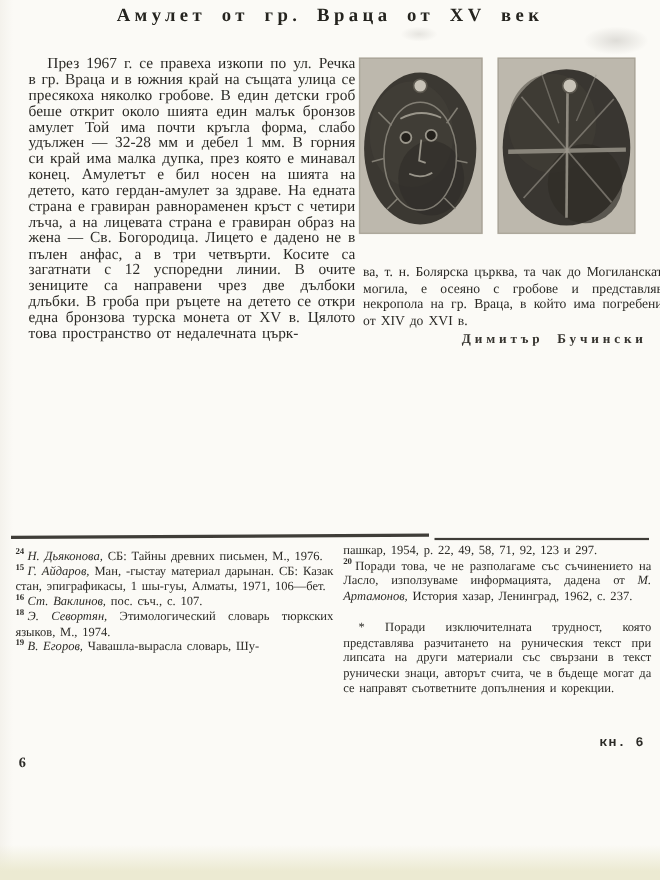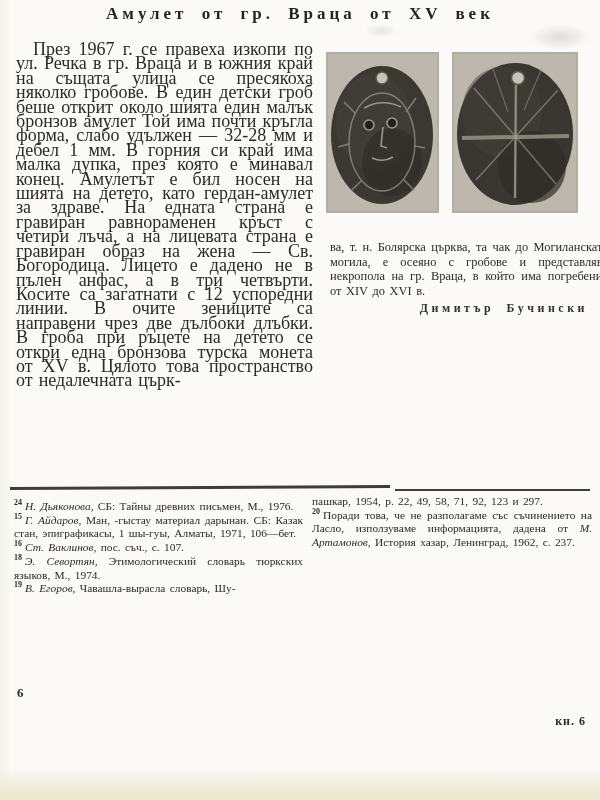--- a/index.html
+++ b/index.html
@@ -25,22 +25,22 @@
   }
   .title {
     position:absolute; left:0; top:4px; width:100%;
     margin:0; text-align:center;
     font-size:17px; font-weight:bold;
     letter-spacing:4px; word-spacing:6px;
     color:#25241f;
   }
   .body-left {
     position:absolute; left:14px; top:40px; width:297px;
-    margin:2px;
-    font-size:18px; line-height:14.4px;
+    margin:12px;
+    font-size:14px; line-height:14.4px;
     text-align:justify; text-indent:17px;
     word-spacing:1.5px;
   }
   .figures {
     position:absolute; left:326px; top:52px; height:161px;
     display:flex; gap:13px;
   }
   .photo { position:relative; display:block; }
   .body-right {
     position:absolute; left:314px; top:224px; width:278px;
@@ -79,22 +79,22 @@
     vertical-align:super; line-height:0; margin-right:3px;
   }
   .fn .auth { font-style:italic; }
   .gap-above { margin-top:15px; }
   .starred { margin-top:15px; text-indent:14px; }
   .pageno {
     position:absolute; left:17px; top:685px;
     font-size:13px; font-weight:bold;
   }
   .issue {
-    position:absolute; right:14px; top:714px;
-    font-size:12px; font-weight:bold; letter-spacing:1px;
+    position:absolute; right:14px; top:668px;
+    font-size:12px; font-weight:bold; letter-spacing:1px;font-family:Liberation Mono, monospace;
   }
 </style>
 </head>
 <body>
 
 <div class="page">
 
   <div class="smudge"></div>
   <div class="smudge2"></div>
 
@@ -160,18 +160,19 @@
     <p class="fn"><sup>24</sup><span class="auth">Н. Дьяконова,</span><span> СБ: Тайны древних письмен, М., 1976.</span></p>
     <p class="fn"><sup>15</sup><span class="auth">Г. Айдаров,</span><span> Ман, -гыстау материал дарынан. СБ: Казак стан, эпиграфикасы, 1 шы-гуы, Алматы, 1971, 106—бет.</span></p>
     <p class="fn"><sup>16</sup><span class="auth">Ст. Ваклинов,</span><span> пос. съч., с. 107.</span></p>
     <p class="fn"><sup>18</sup><span class="auth">Э. Севортян,</span><span> Этимологический словарь тюркских языков, М., 1974.</span></p>
     <p class="fn"><sup>19</sup><span class="auth">В. Егоров,</span><span> Чавашла-вырасла словарь, Шу-</span></p>
   </div>
 
   <div class="fn-right">
     <p class="fn">пашкар, 1954, p. 22, 49, 58, 71, 92, 123 и 297.</p>
     <p class="fn"><sup>20</sup><span>Поради това, че не разполагаме със съчинението на Ласло, използуваме информацията, дадена от </span><span class="auth">М. Артамонов,</span><span> История хазар, Ленинград, 1962, с. 237.</span></p>
+    <p class="fn starred">* Поради изключителната трудност, която представлява разчитането на руническия текст при липсата на други материали със свързани в текст рунически знаци, авторът счита, че в бъдеще могат да се направят съответните допълнения и корекции.</p>
   </div>
 
   <div class="pageno">6</div>
   <div class="issue">кн. 6</div>
 
 </div>
 
 </body></html>

